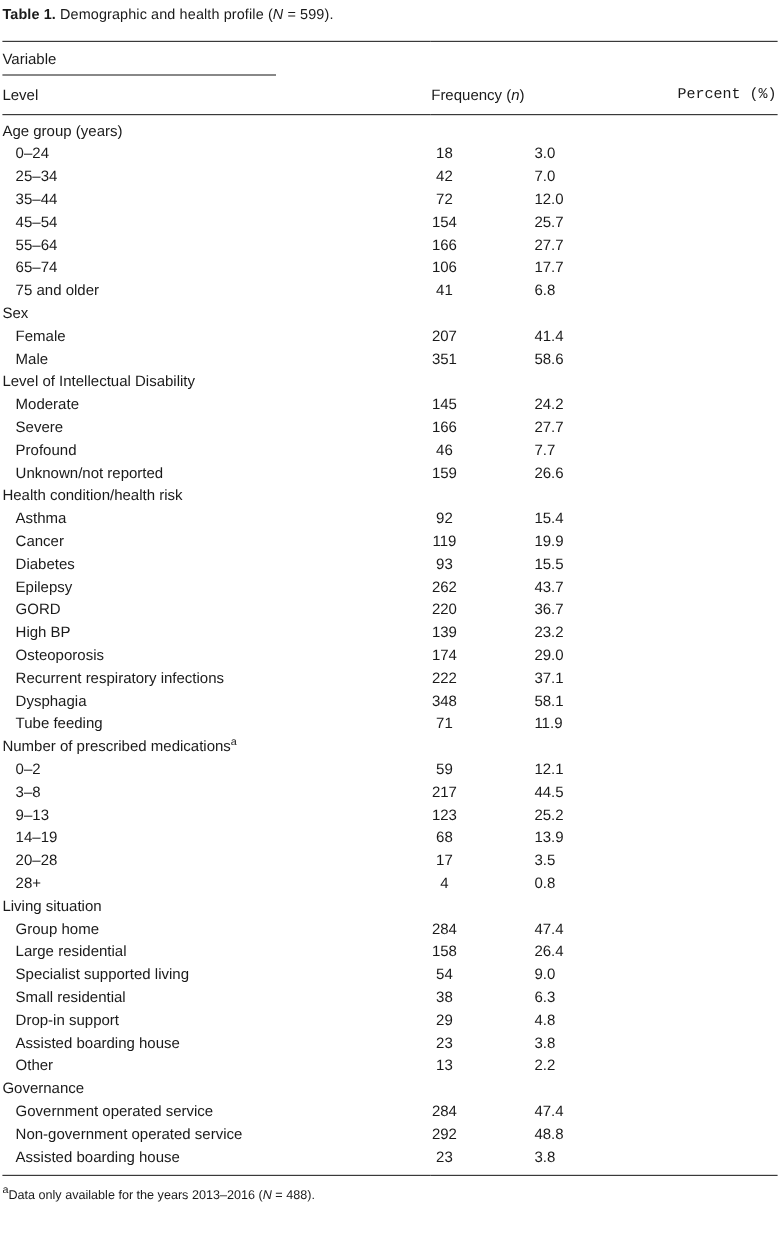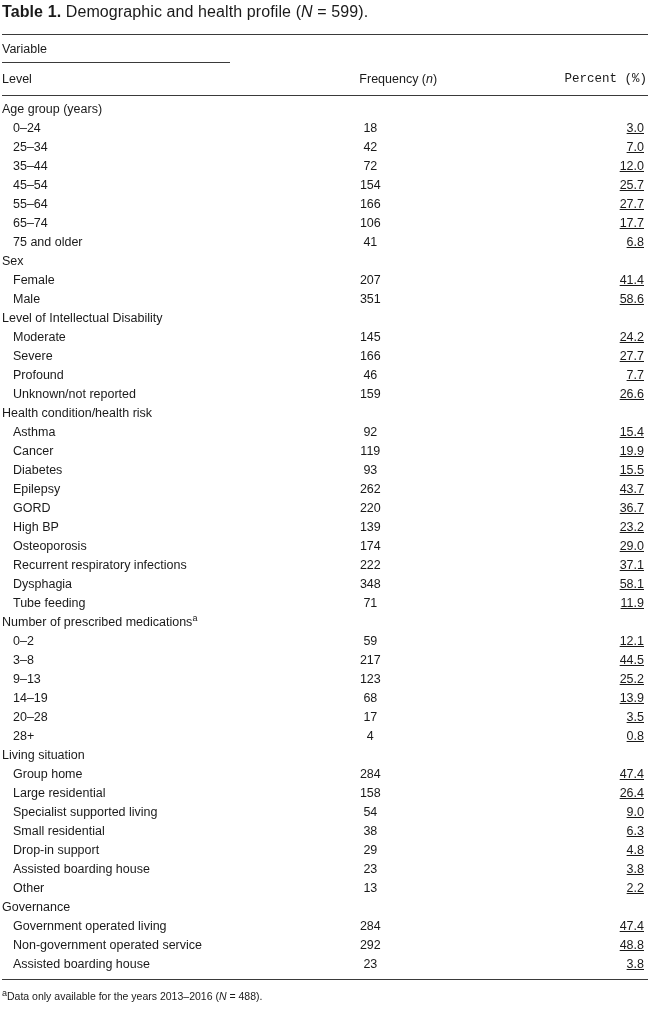--- a/index.html
+++ b/index.html
@@ -10,21 +10,21 @@
     font-family: "Liberation Sans", sans-serif;
     color: #1a1a1a;
     overflow: hidden;
   }
   .page {
     width: 649px;
     height: 1034px;
     padding: 4px 1px 0 2px;
   }
   .title {
-    font-size: 16px;
+    font-size: 12px;
     line-height: 16px;
     margin-bottom: 7px;
     letter-spacing: 0.1px;
   }
   .bold { font-weight: bold; }
   .italic { font-style: italic; }
   table {
     width: 100%;
     border-collapse: collapse;
     border-top: 1px solid #3a3a3a;
@@ -47,21 +47,21 @@
     vertical-align: bottom;
   }
   tr.colhead th.h-freq { text-align: left; }
   tr.colhead th.h-pct  { text-align: right; padding-right: 1px; font-family: Liberation Mono, monospace; }
   tbody { line-height: 19px; }
   tbody tr:first-child td { padding-top: 4px; }
   tbody tr:last-child td { padding-bottom: 5px; }
   td.section-cell { padding-left: 0; }
   td.level-cell   { padding-left: 11px; }
   td.freq-cell    { text-align: center; padding-right: 64px; }
-  td.pct-cell     { text-align: right; padding-right: 4px; text-decoration: underline; }
+  td.pct-cell     { padding-right: 4px; }
   sup { font-size: 9px; line-height: 0; vertical-align: super; }
   .footnote {
     font-size: 10.5px;
     line-height: 14px;
     margin-top: 9px;
   }
 </style>
 </head>
 <body>
 
@@ -283,21 +283,21 @@
         </tr>
         <tr>
           <td class="level-cell">Other</td>
           <td class="freq-cell">13</td>
           <td class="pct-cell">2.2</td>
         </tr>
         <tr>
           <td colspan="3" class="section-cell">Governance</td>
         </tr>
         <tr>
-          <td class="level-cell">Government operated living</td>
+          <td class="level-cell">Government operated service</td>
           <td class="freq-cell">284</td>
           <td class="pct-cell">47.4</td>
         </tr>
         <tr>
           <td class="level-cell">Non-government operated service</td>
           <td class="freq-cell">292</td>
           <td class="pct-cell">48.8</td>
         </tr>
         <tr>
           <td class="level-cell">Assisted boarding house</td>

